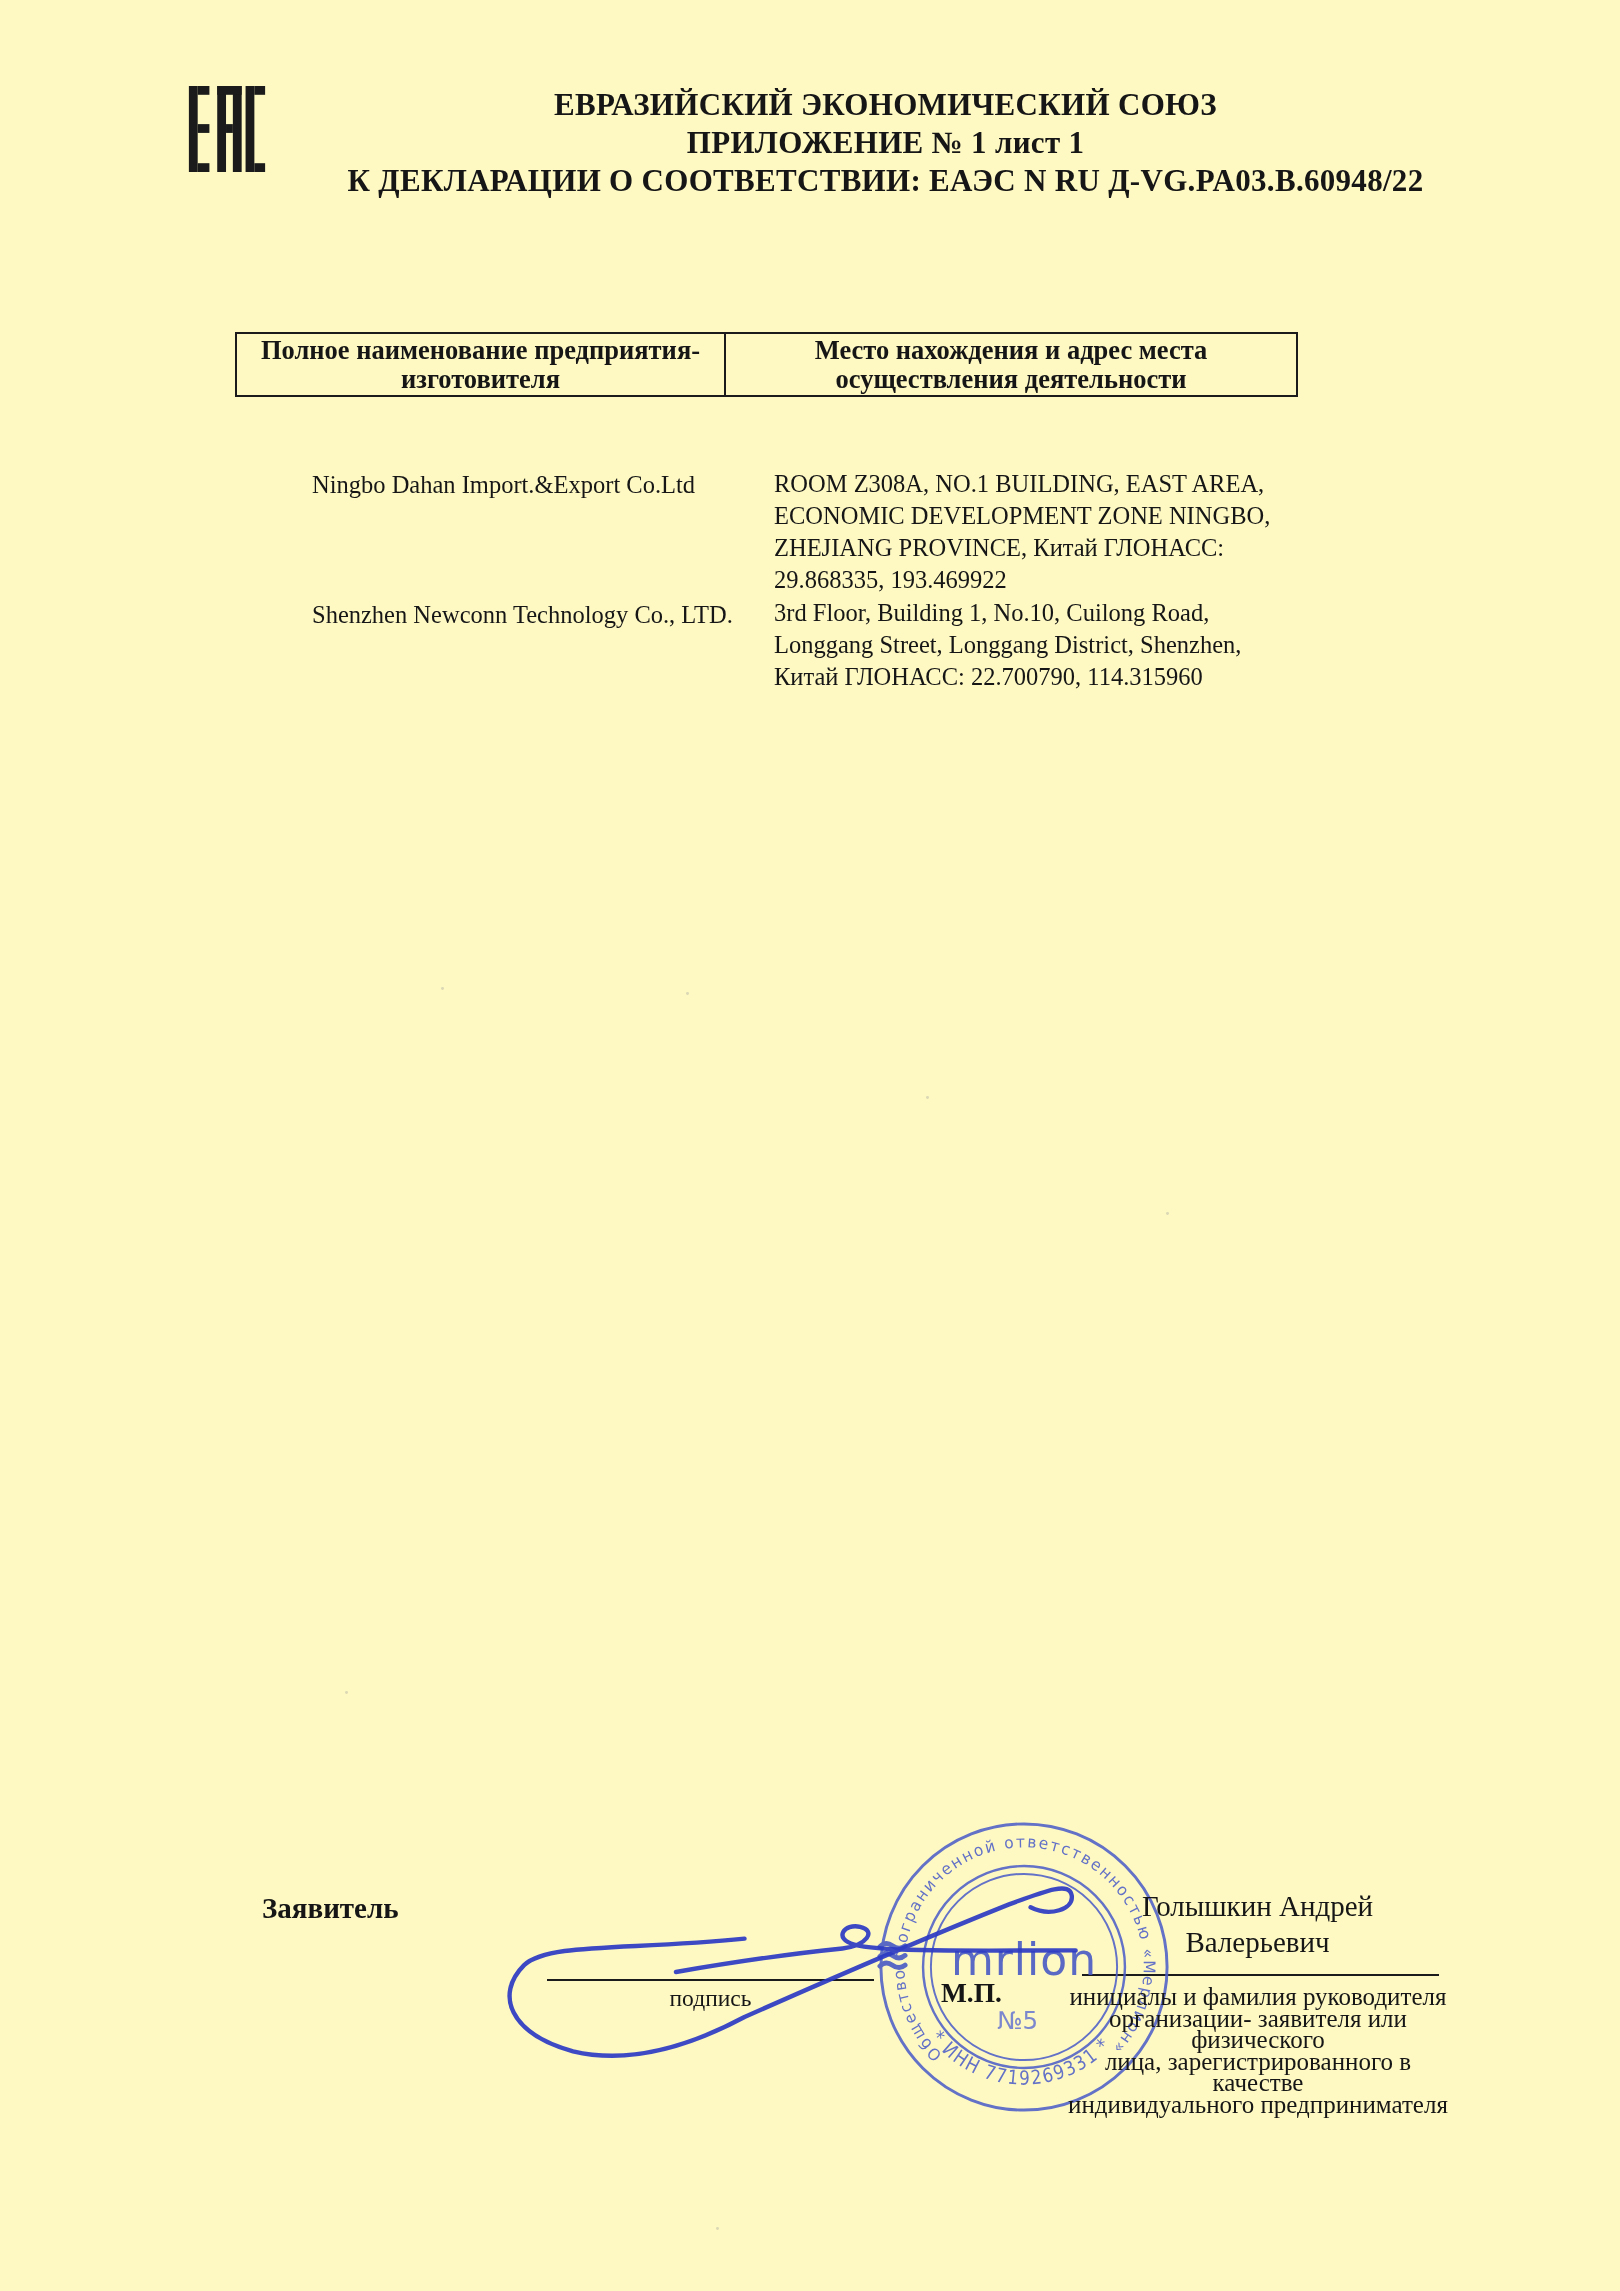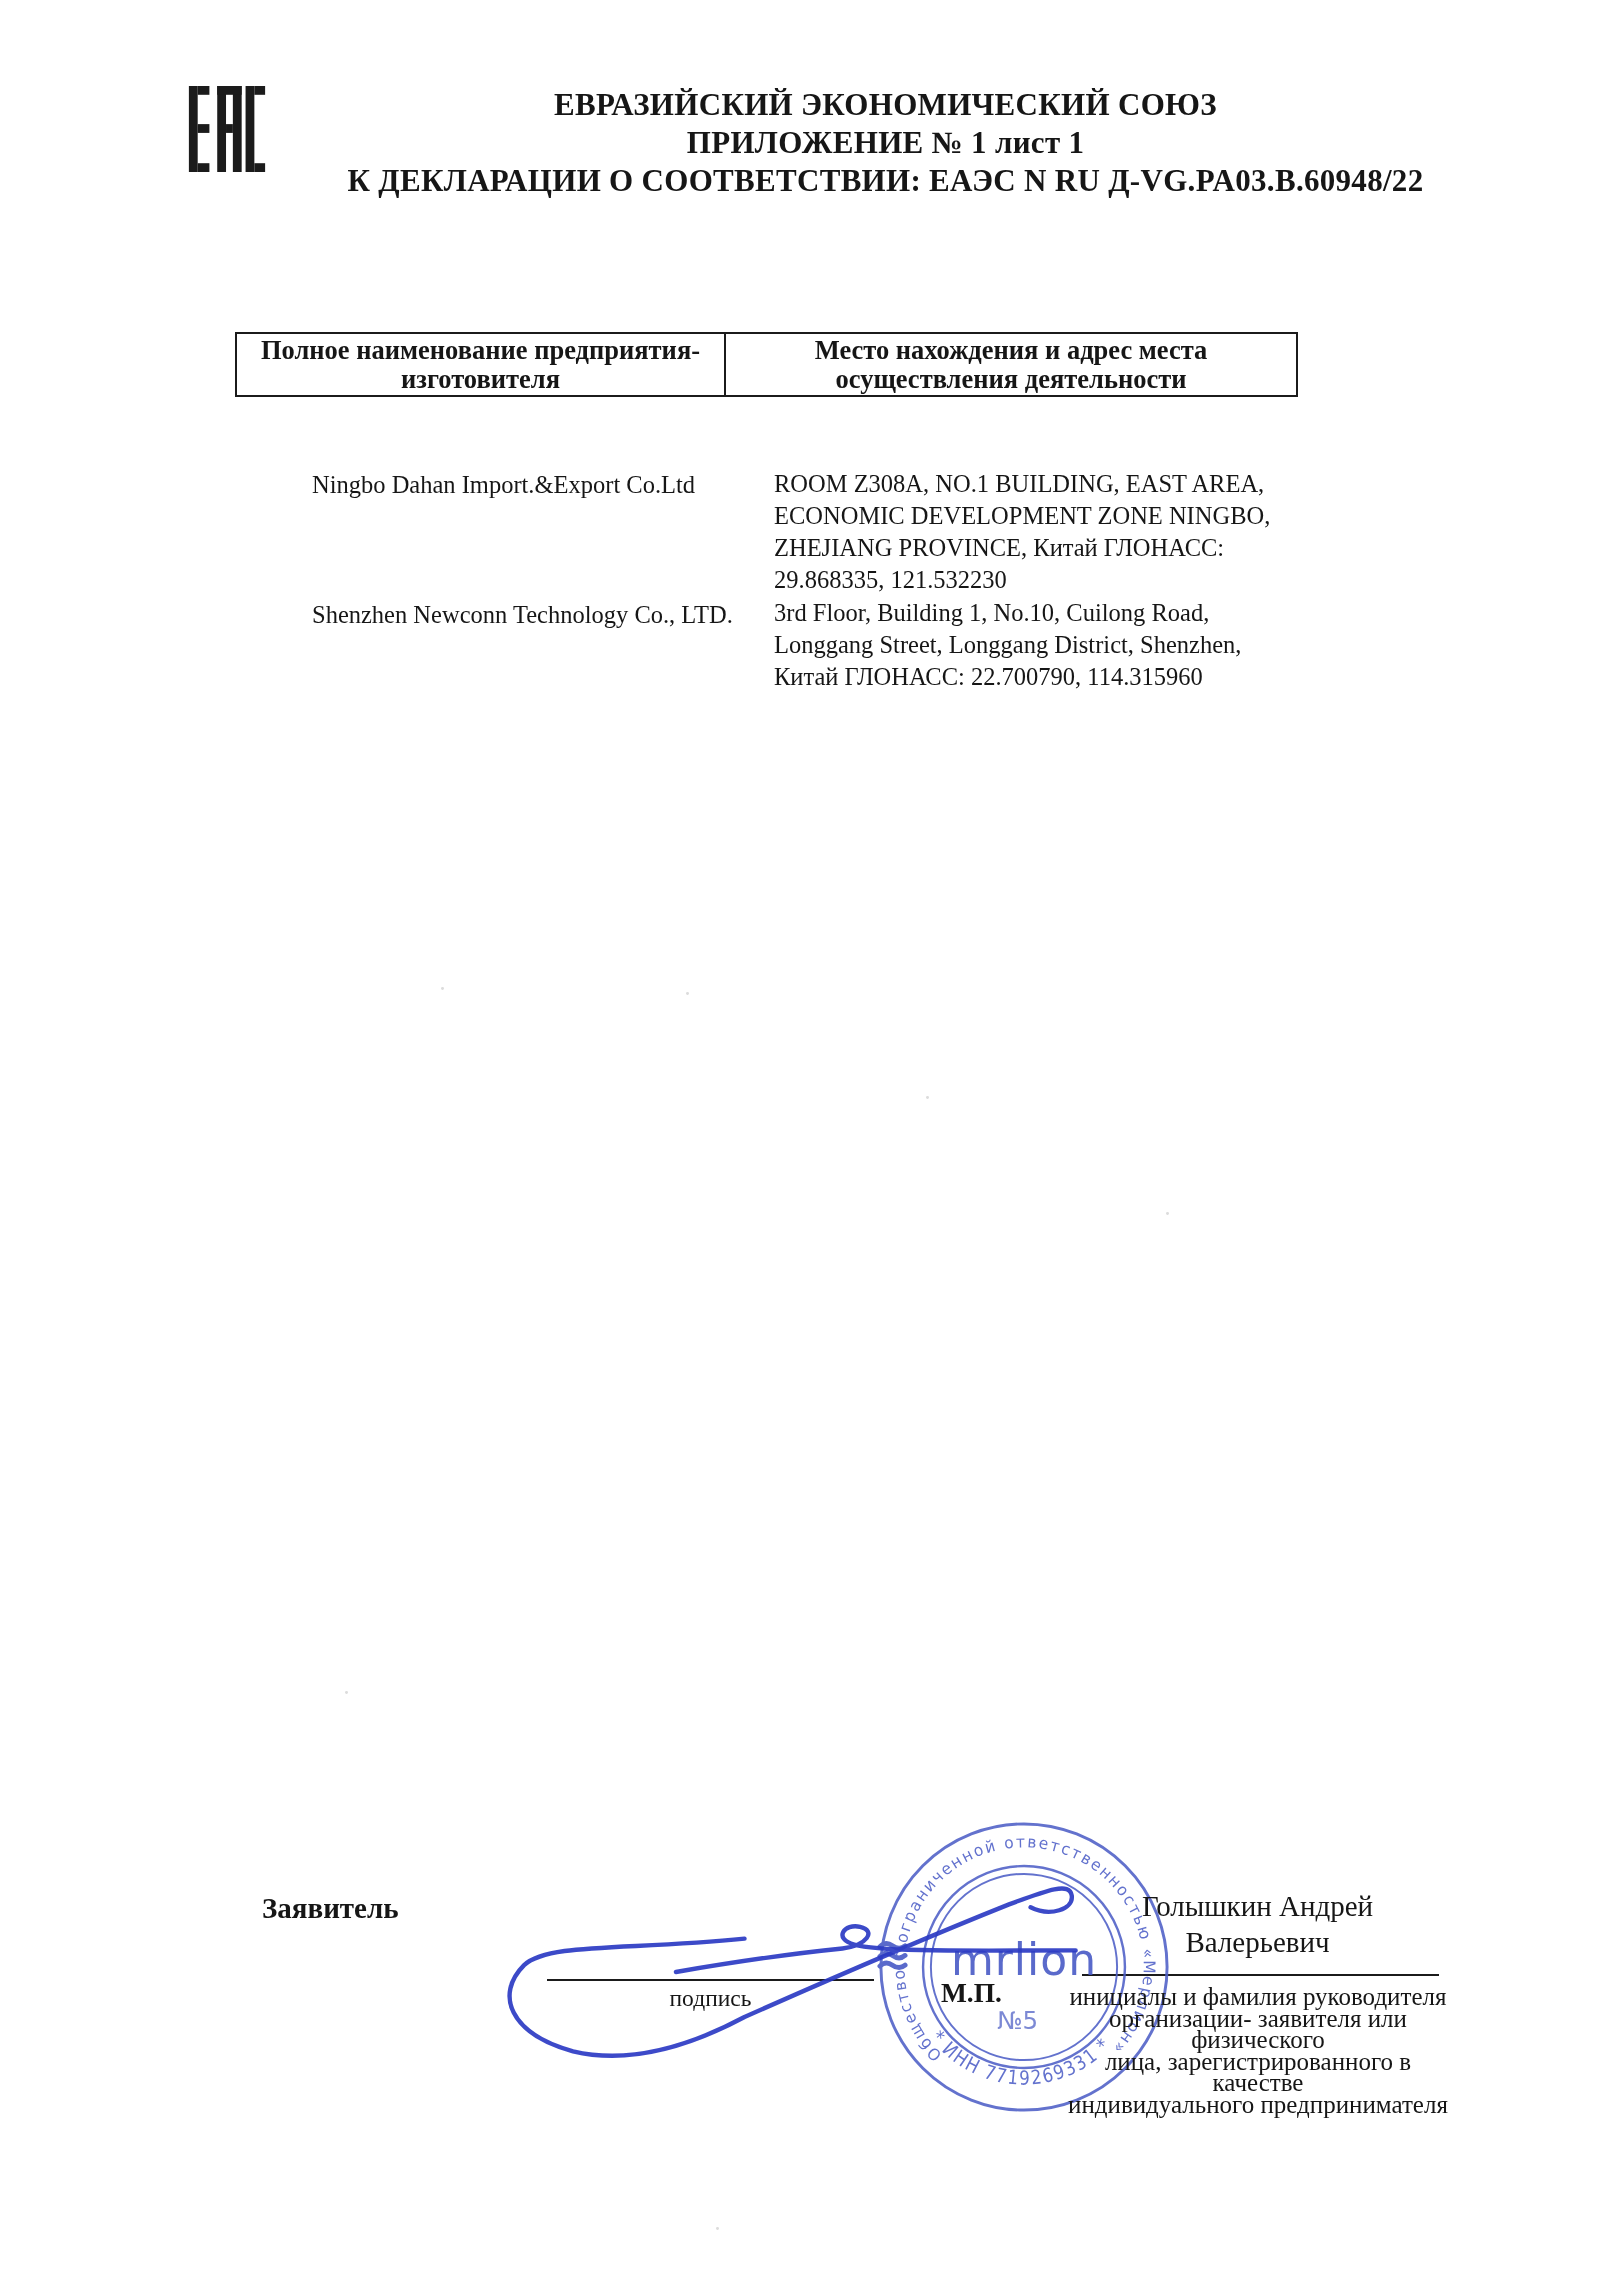--- a/index.html
+++ b/index.html
@@ -1,18 +1,18 @@
 <!DOCTYPE html>
 <html><head>
 <meta charset="utf-8">
 <style>
   html,body{margin:0;padding:0;background:#e8e8e8;}
   .page{
     position:relative;width:1620px;height:2292px;margin:0 auto;
-    background:#ffffff;overflow:hidden;
+    background:#fef9c3;overflow:hidden;
     font-family:"Liberation Serif","DejaVu Serif",serif;color:#161616;
   }
   
   .eac-mark{position:absolute;left:188px;top:86px;width:78px;height:86px;}
   
   .doc-header{position:absolute;left:235px;top:86px;width:1301px;text-align:center;
     font-weight:bold;font-size:31px;line-height:38px;letter-spacing:0.3px;}
   
   .intro{position:absolute;left:235px;top:236px;width:1301px;text-align:center;
     font-weight:bold;font-size:27.4px;line-height:36px;}
@@ -81,21 +81,21 @@
     <div>К ДЕКЛАРАЦИИ О СООТВЕТСТВИИ: ЕАЭС N RU Д-VG.PA03.B.60948/22</div>
   </div>
 
 
   <div class="tbl">
     <div class="tbl-cell c1">Полное наименование предприятия-изготовителя</div>
     <div class="tbl-cell c2">Место нахождения и адрес места осуществления деятельности</div>
   </div>
 
   <div class="company-name" style="top:469px">Ningbo Dahan Import.&amp;Export Co.Ltd</div>
-  <div class="company-address" style="top:468px">ROOM Z308A, NO.1 BUILDING, EAST AREA, ECONOMIC DEVELOPMENT ZONE NINGBO, ZHEJIANG PROVINCE, Китай ГЛОНАСС: 29.868335, 121.532230</div>
+  <div class="company-address" style="top:468px">ROOM Z308A, NO.1 BUILDING, EAST AREA, ECONOMIC DEVELOPMENT ZONE NINGBO, ZHEJIANG PROVINCE, Китай ГЛОНАСС: 29.868335, 193.469922</div>
   <div class="company-name" style="top:599px">Shenzhen Newconn Technology Co., LTD.</div>
   <div class="company-address" style="top:597px">3rd Floor, Building 1, No.10, Cuilong Road, Longgang Street, Longgang District, Shenzhen, Китай ГЛОНАСС: 22.700790, 114.315960</div>
 
   <div class="applicant">Заявитель</div>
 
   <div class="sig-line left"></div>
   <div class="sig-caption">подпись</div>
 
   <svg class="signature-svg" width="627" height="206" viewBox="0 0 640 210" aria-hidden="true">
     <g fill="none" stroke="#2c3bc4" stroke-width="4.5" stroke-linecap="round" opacity="0.92">

